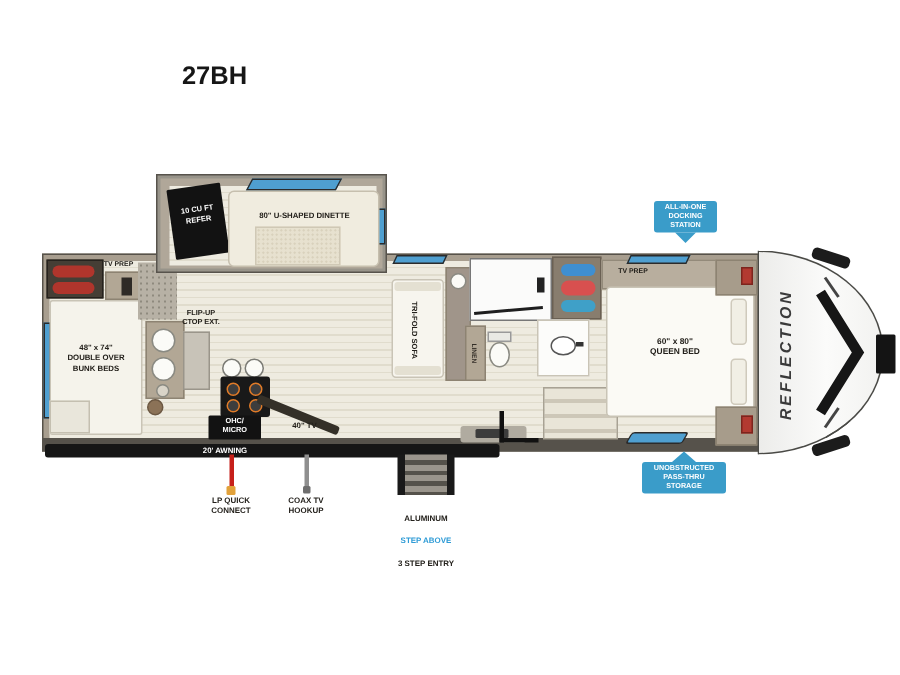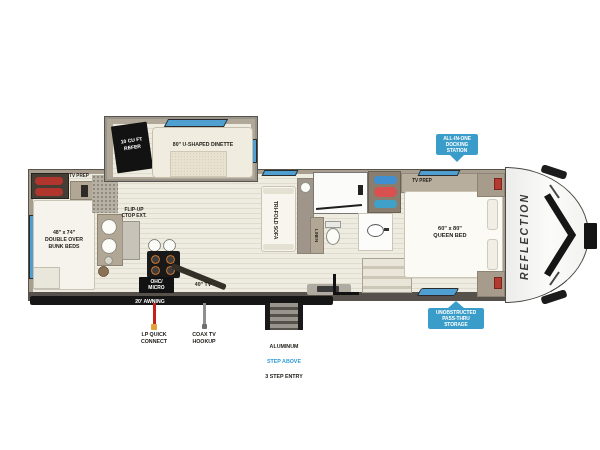--- a/index.html
+++ b/index.html
@@ -17,20 +17,21 @@
   .win{background:#4f9fd0;border:1px solid #2b2b2b;}
   .badge{background:#3a9cc9;color:#fff;border-radius:2px;font-weight:bold;
          text-align:center;white-space:pre-line;line-height:1.2;padding:2px 1px;}
   .circle{border-radius:50%;background:#fbfbf7;border:1px solid #8a8a82;}
 </style>
 </head>
 <body>
 
 <div class="plan">
 
+  <div class="lbl" style="left:108px;top:40px;width:70px;font-size:17px;font-weight:600;color:#161616;">27BH</div>
 
   <div class="abs wall" style="left:28px;top:169px;width:478px;height:132px;"></div>
   <div class="abs planks" style="left:33px;top:174px;width:468px;height:120px;"></div>
 
   <div class="abs" style="left:28px;top:292px;width:478px;height:9px;background:#56524b;"></div>
   <div class="abs" style="left:30px;top:296px;width:303px;height:9px;background:#161616;border-radius:2px;"></div>
   <div class="lbl" style="left:122px;top:297.5px;width:56px;font-size:5.2px;color:#ffffff;">20' AWNING</div>
 
   <div class="abs win" style="left:29px;top:215px;width:5px;height:64px;"></div>
 

